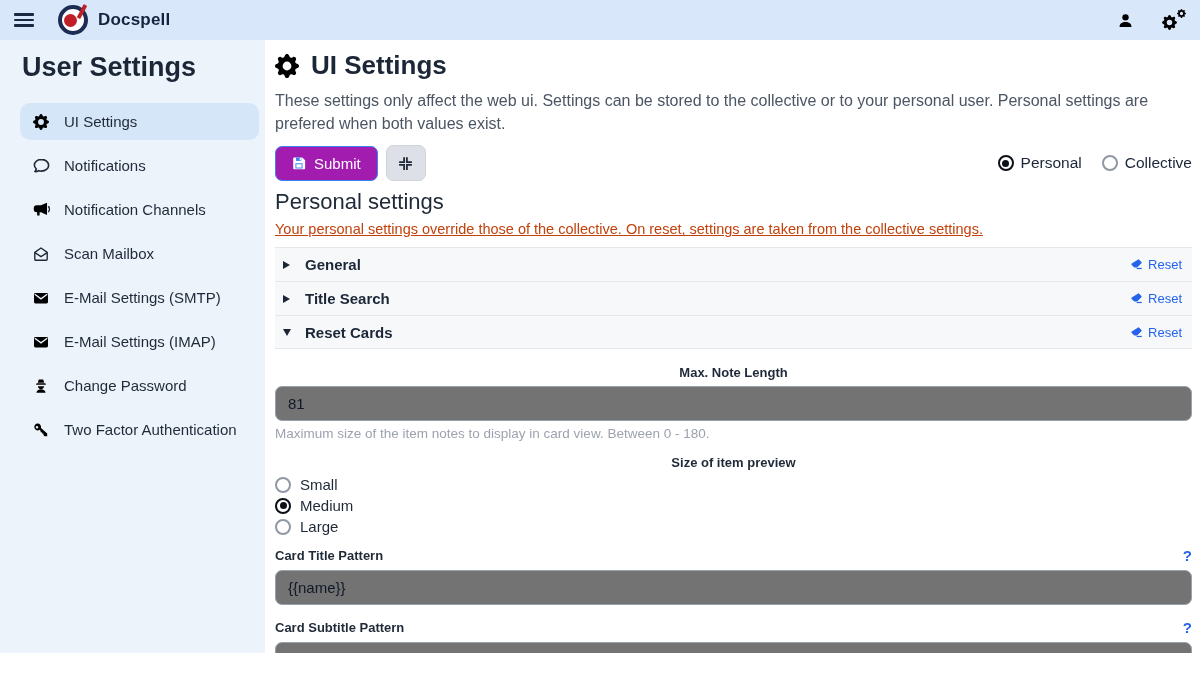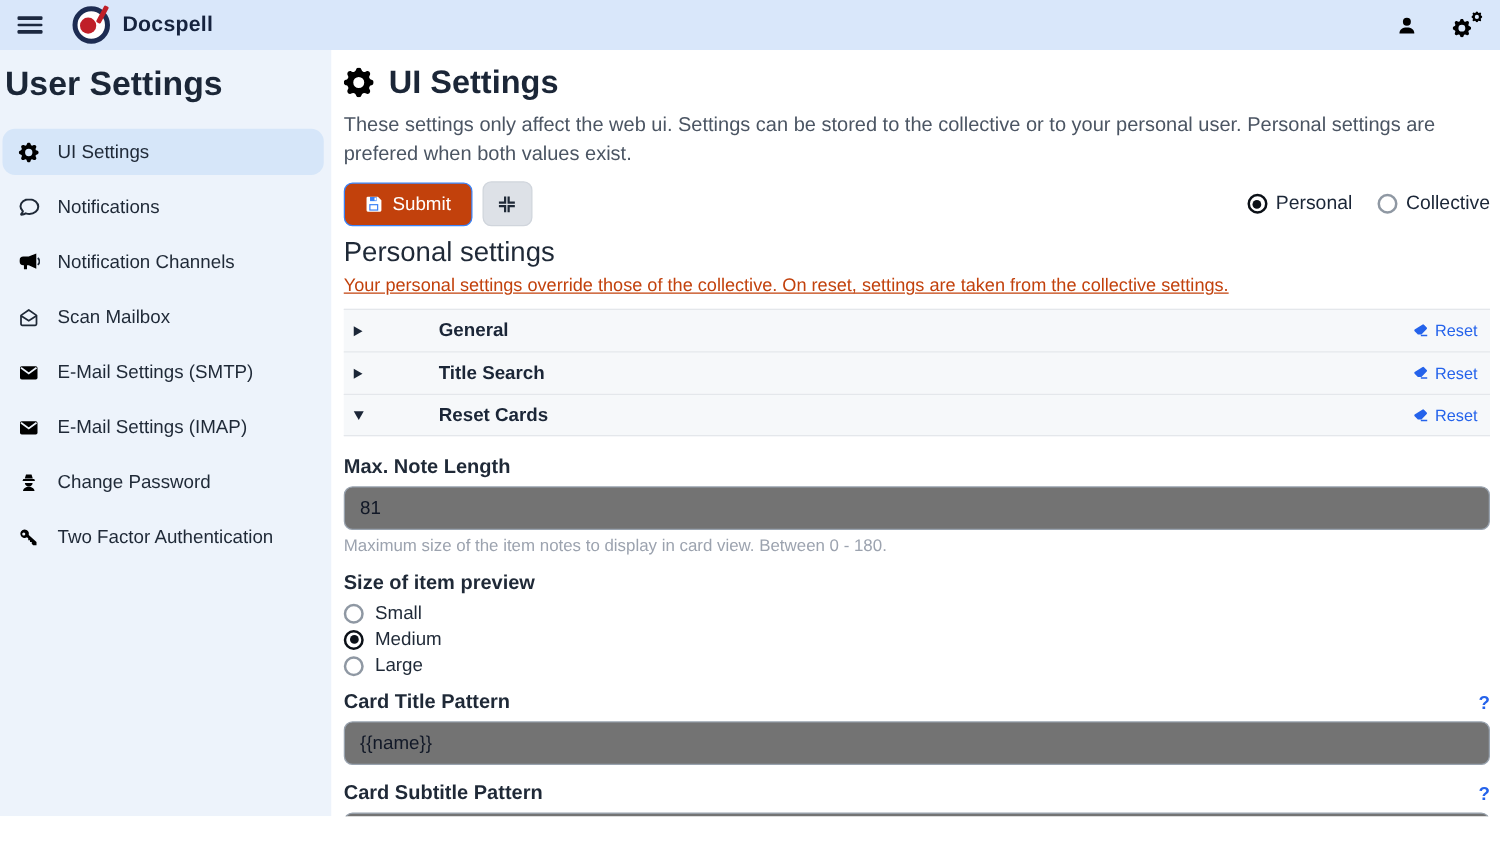--- a/index.html
+++ b/index.html
@@ -17,60 +17,60 @@
   .logo::after { content:""; position:absolute; right:1px; top:-5px; width:3.5px; height:15px; background:#c01f28; transform:rotate(28deg); border-radius:1px; }
   .brand-name { font-size:17px; font-weight:800; color:#16233e; letter-spacing:.2px; }
   .nav-right { margin-left:auto; display:flex; align-items:center; gap:28px; }
   .nav-icon { color:#1f2937; display:flex; align-items:center; cursor:pointer; }
   .cogs { position:relative; width:24px; height:20px; }
   .cogs svg.big { position:absolute; left:0; bottom:0; }
   .cogs svg.small { position:absolute; right:0; top:-1px; }
 
   
   .content { flex:1; display:flex; min-height:0; }
-  .sidebar { width:265px; flex:0 0 265px; background:#edf3fb; padding:8px 6px 0 2px; }
+  .sidebar { width:265px; flex:0 0 265px; background:#edf3fb; padding:8px 6px 0 20px; }
   .sidebar-title { font-size:27px; font-weight:800; color:#1b2637; margin:4px 0 20px 2px; }
   .menu-item { display:flex; align-items:center; gap:14px; padding:10px 12px; border-radius:10px; margin-bottom:7px; font-size:15px; color:#1f2937; cursor:pointer; }
   .menu-item.active { background:#d6e6f9; }
   .menu-icon { width:18px; display:flex; justify-content:center; color:#1f2937; flex:0 0 18px; }
 
   .main { flex:1; padding:10px 8px 0 10px; min-width:0; }
 
   
   .page-title { display:flex; align-items:center; gap:12px; font-size:26px; font-weight:700; color:#1b2637; margin-bottom:8px; }
   .page-title svg { color:#1b2637; }
   .lead { font-size:16px; color:#4b5563; line-height:1.45; margin:8px 0 10px; }
 
   
   .toolbar { display:flex; align-items:center; margin:6px 0 8px; }
-  .btn-primary { display:flex; align-items:center; gap:8px; background:#c2410c; border:1px solid #3b82f6; color:#fff; font-size:15px; font-family:"Liberation Sans",sans-serif; padding:8px 16px; border-radius:7px; cursor:pointer; }
+  .btn-primary { display:flex; align-items:center; gap:8px; background:#a21caf; border:1px solid #3b82f6; color:#fff; font-size:15px; font-family:"Liberation Sans",sans-serif; padding:8px 16px; border-radius:7px; cursor:pointer; }
   .btn-secondary { margin-left:8px; width:40px; height:36px; background:#dde1e7; border:1px solid #d0d5dc; border-radius:7px; display:flex; align-items:center; justify-content:center; color:#1f2937; cursor:pointer; }
   .scope { margin-left:auto; display:flex; align-items:center; gap:7px; font-size:15.5px; color:#1b2637; }
   .scope .spacer { width:6px; }
 
   .radio { width:16px; height:16px; border-radius:50%; border:2px solid #8f98a3; background:#fff; position:relative; display:inline-block; flex:0 0 16px; cursor:pointer; }
   .radio.checked { border-color:#0b1017; }
   .radio.checked::after { content:""; position:absolute; inset:2.5px; border-radius:50%; background:#0b1017; }
 
   
   .section-title { font-size:22px; font-weight:400; color:#1f2937; margin:8px 0 6px; }
   .section-desc { font-size:14.5px; color:#c2410c; margin-bottom:10px;text-decoration:underline; }
 
   
-  .acc-header { display:flex; align-items:center; height:34px; background:#f6f8fa; border-top:1px solid #e4e7eb; padding:0 10px 0 8px; cursor:pointer;gap:46px; }
+  .acc-header { display:flex; align-items:center; height:34px; background:#f6f8fa; border-top:1px solid #e4e7eb; padding:0 10px 0 8px; cursor:pointer; }
   .acc-header:last-of-type { border-bottom:1px solid #e4e7eb; }
   .caret { width:14px; display:flex; justify-content:flex-start; }
   .caret-right { width:0; height:0; border-left:7px solid #1b2637; border-top:4.5px solid transparent; border-bottom:4.5px solid transparent; }
   .caret-down { width:0; height:0; border-top:7px solid #1b2637; border-left:4.5px solid transparent; border-right:4.5px solid transparent; }
   .acc-title { font-weight:700; font-size:15px; color:#1b2637; margin-left:8px; }
   .reset-link { margin-left:auto; display:flex; align-items:center; gap:5px; color:#2563eb; font-size:13px; cursor:pointer; }
 
   
   .form-area { padding-top:16px; }
-  .field-label { font-size:16px; font-weight:700; color:#1f2937; margin-bottom:6px; }
+  .field-label { font-size:13px; font-weight:700; color:#1f2937; margin-bottom:6px;text-align:center; }
   .label-row { display:flex; justify-content:space-between; align-items:center; margin-bottom:6px; }
   .label-row .field-label { margin-bottom:0; }
   .q-mark { color:#2563eb; font-weight:700; font-size:15px; cursor:pointer; }
   .text-input { width:100%; height:35px; border:1px solid #98a2ae; border-radius:7px; padding:0 12px; font-size:15px; color:#111827; background:#737373; font-family:"Liberation Sans",sans-serif; outline:none; }
   .help-text { font-size:13.5px; color:#9ca3af; margin:5px 0 14px; }
   .radio-group { margin:2px 0 12px; }
   .radio-row { display:flex; align-items:center; gap:9px; margin-bottom:4px; font-size:15px; color:#1f2937; }
   .field-block { margin-bottom:14px; }
 </style>
 </head>

